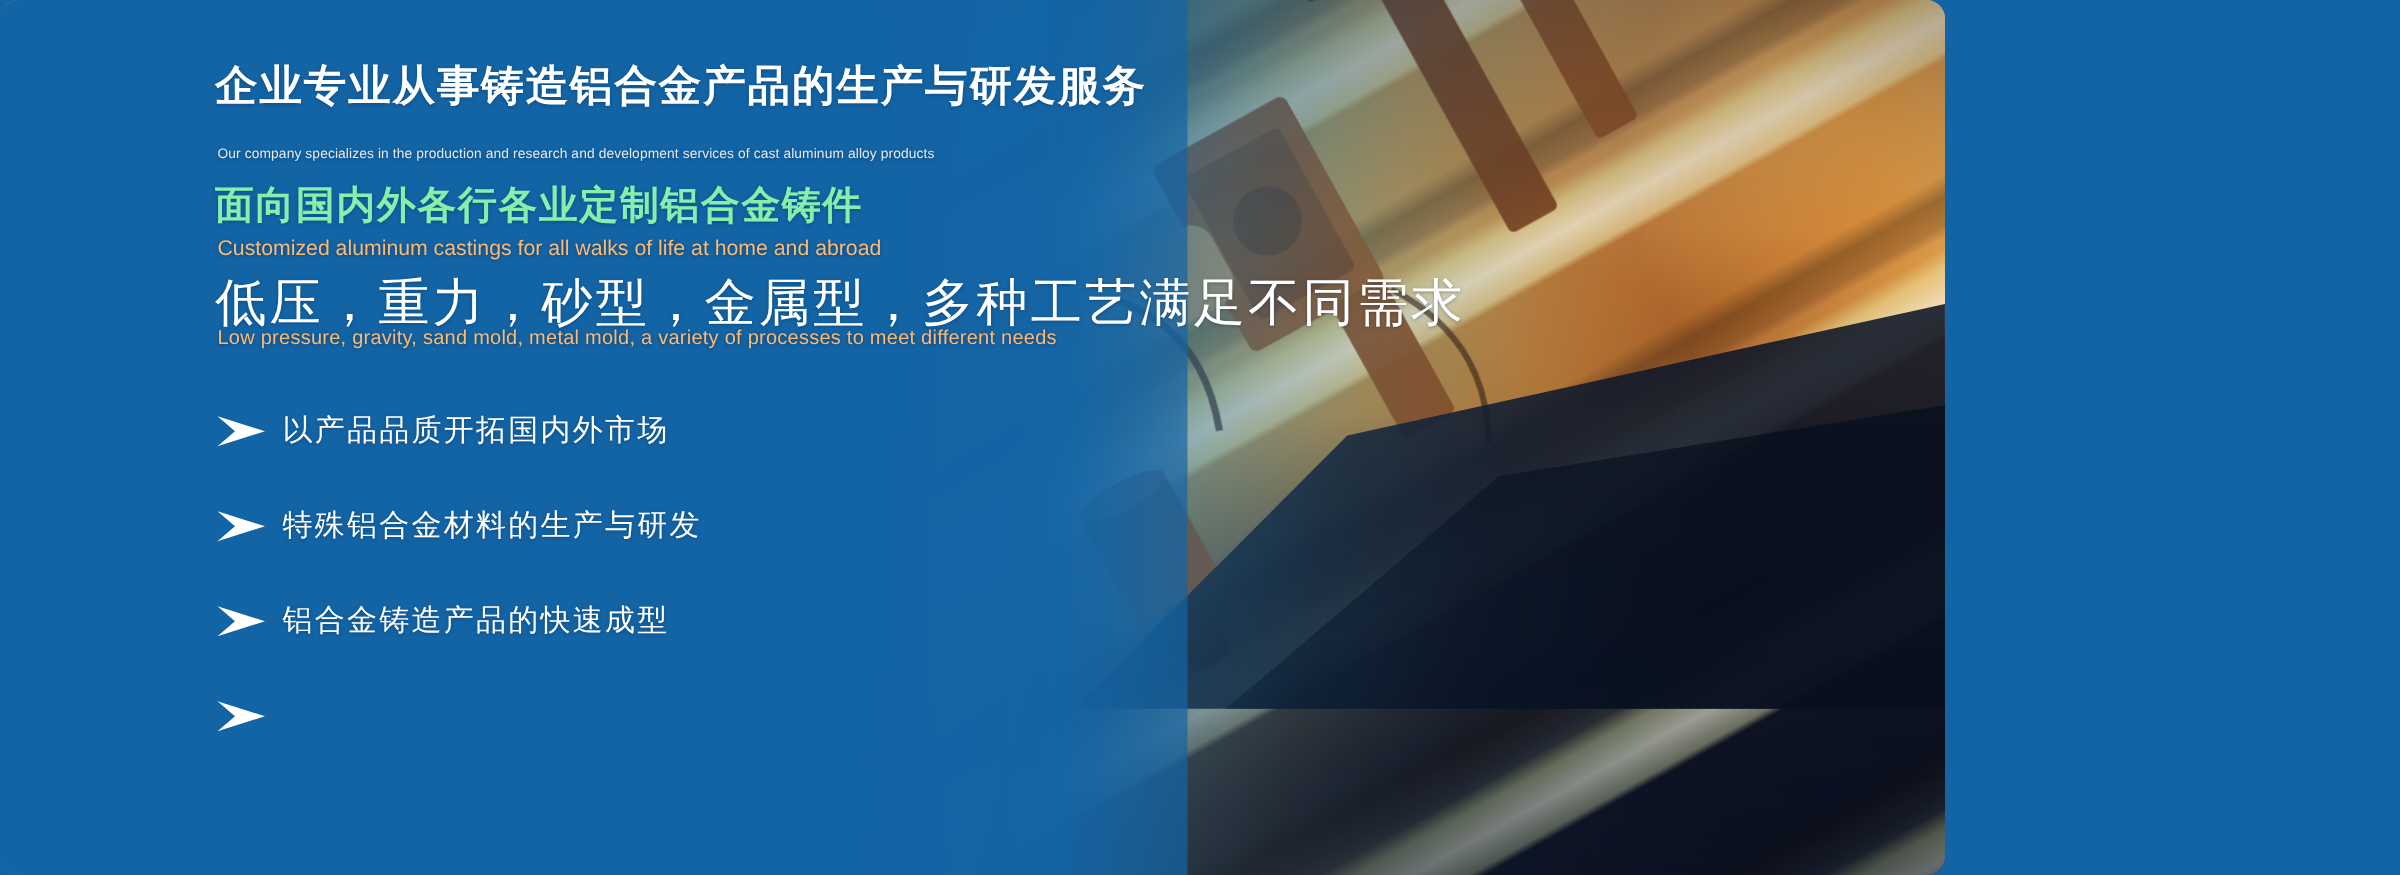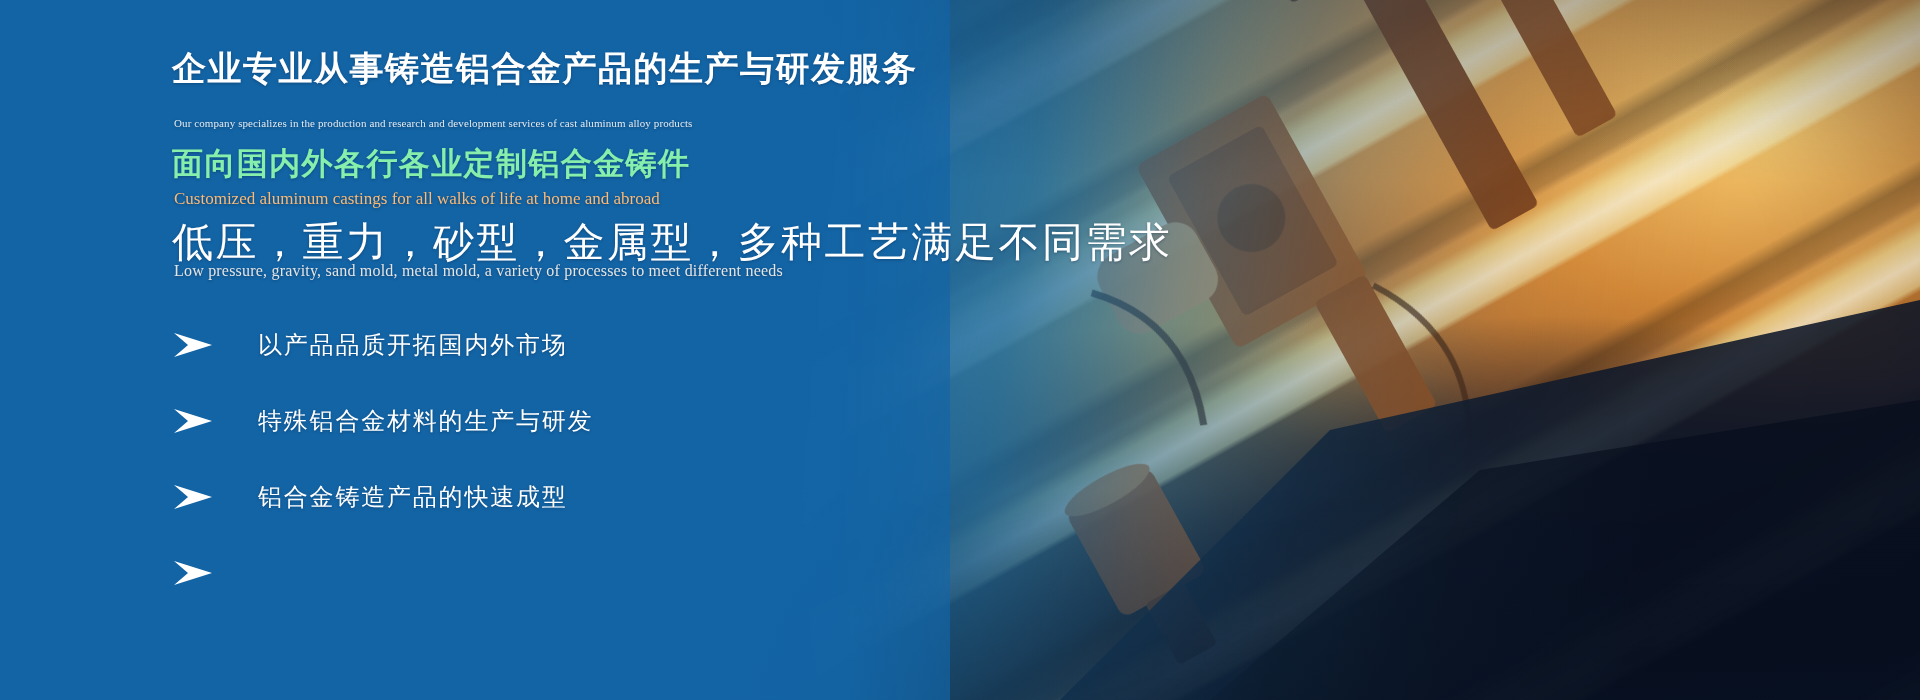--- a/index.html
+++ b/index.html
@@ -1,24 +1,25 @@
 <!DOCTYPE html>
 <html><head>
 <meta charset="utf-8">
 <title>Banner</title>
 <style>
   * { margin:0; padding:0; box-sizing:border-box; }
   html,body { width:1920px; height:700px; overflow:hidden; background:#1364a5; }
 
   .banner {
     position:relative;
-    width:1920px;
+    width:1556px;
     height:700px;
     overflow:hidden;
-    font-family:Liberation Serif, serif;
+    font-family:Liberation Sans, sans-serif;
+    border-radius:15px;
   }
 
   
   .photo {
     position:absolute;
     inset:0;
     background:
       
       radial-gradient(ellipse 900px 520px at 1560px 690px, rgba(8,14,30,.96) 0%, rgba(12,20,38,.80) 42%, rgba(20,30,52,0) 72%),
       radial-gradient(ellipse 620px 420px at 1180px 660px, rgba(10,16,32,.88) 0%, rgba(14,22,42,.45) 55%, rgba(16,24,44,0) 80%),
@@ -141,21 +142,21 @@
 
   .h3 {
     position:absolute; left:0; top:216px;
     font-size:41px; font-weight:500; color:#ffffff;
     letter-spacing:2.5px; line-height:1.3;
     text-shadow:0 1px 3px rgba(0,30,60,.35);
     white-space:nowrap;
   }
   .sub3 {
     position:absolute; left:2px; top:262px;
-    font-size:16px; font-weight:400; color:#e5e5e5;
+    font-size:16px; font-weight:400; color:#fdba74;
     letter-spacing:.2px; white-space:nowrap;
     text-shadow:0 1px 3px rgba(0,30,60,.45);
   }
 
   .bullets {
     position:absolute; left:0; top:316px;
     width:700px;
   }
   .bullet {
     display:flex;
@@ -170,21 +171,20 @@
     display:block;
   }
   .bullet-label {
     font-size:24px;
     font-weight:400;
     color:#ffffff;
     letter-spacing:1.8px;
     line-height:1;
     white-space:nowrap;
     text-shadow:0 1px 3px rgba(0,30,60,.35);
-    margin-left:32px;
   }
 </style>
 </head>
 <body>
 
 <div class="banner">
 
   <div class="photo"></div>
   <div class="bars"></div>
   <div class="bars2"></div>

